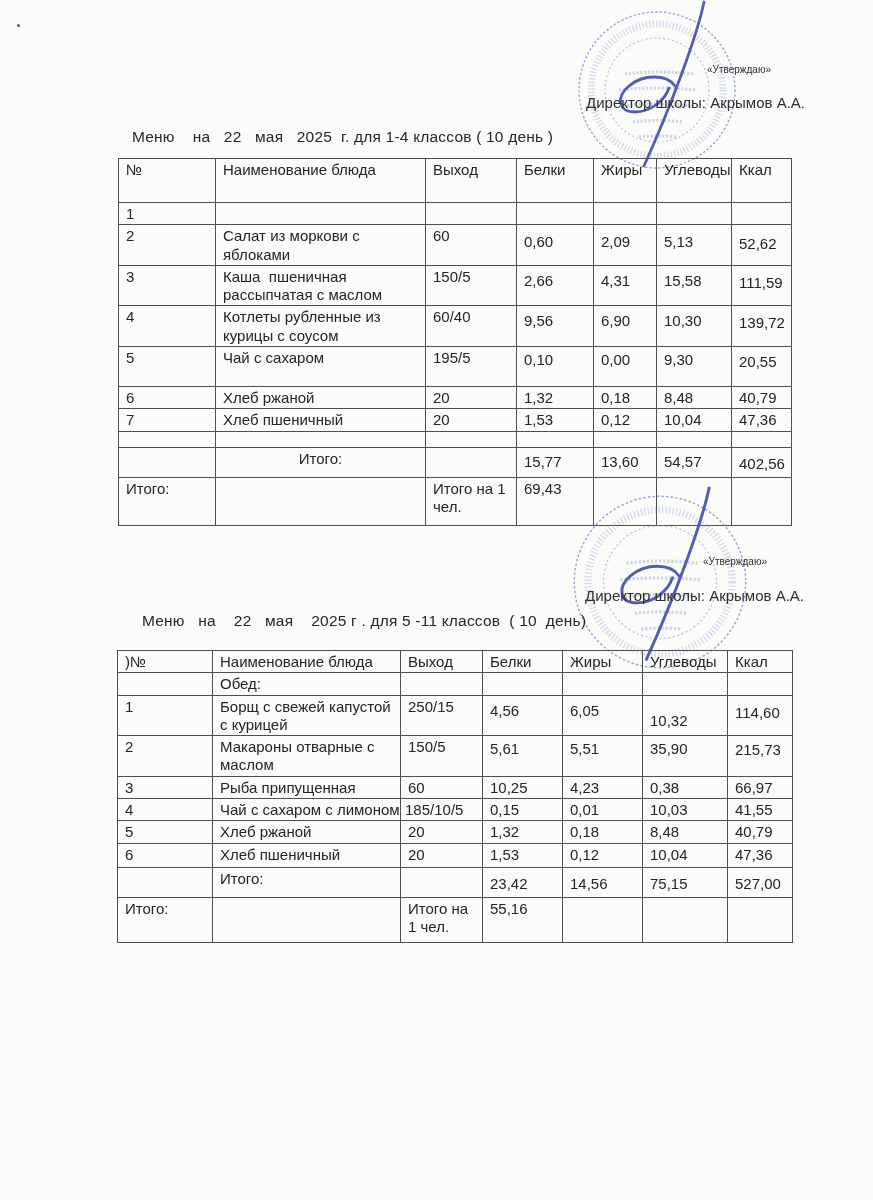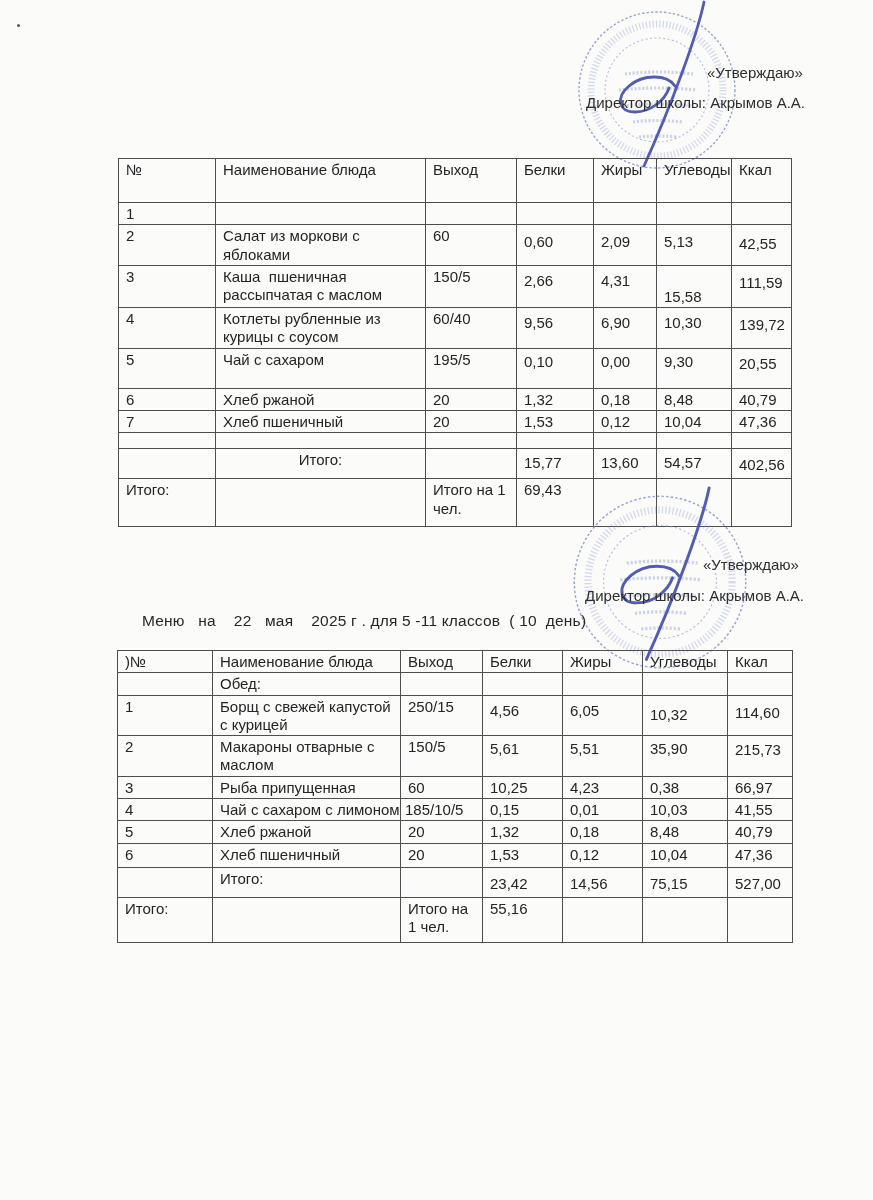--- a/index.html
+++ b/index.html
@@ -14,21 +14,21 @@
   }
   .menu-title{
     position:absolute;
     font-size:15.5px;
     letter-spacing:.2px;
     white-space:pre;
     color:#262626;
   }
   .approve-label{
     position:absolute;
-    font-size:15px;
+    font-size:10px;
     color:#2d2d2d;
     white-space:pre;
   }
   .director-line{
     position:absolute;
     font-size:15px;
     color:#2d2d2d;
     white-space:pre;
   }
   table.menu-table{
@@ -71,20 +71,21 @@
       </g>
       <g stroke="#4a55ae" stroke-width="2.8" fill="none" stroke-linecap="round" opacity="0.95">
         <path d="M128,96 C120,84 96,84 82,96 C68,108 72,122 88,122 C104,122 118,110 122,98"></path>
         <path d="M157,12 C150,46 124,116 97,176"></path>
       </g>
     </svg>
   </div>
   <div class="approve-label" style="left:707px;top:64px">«Утверждаю»</div>
   <div class="director-line" style="left:586px;top:94px">Директор школы: Акрымов А.А.</div>
 
+  <div class="menu-title" style="left:132px;top:128px">Меню    на   22   мая   2025  г. для 1-4 классов ( 10 день )</div>
 
   <table class="menu-table" style="left:118px;top:158px;width:673px">
     <colgroup>
       <col style="width:97px">
         <col style="width:210px">
         <col style="width:91px">
       <col style="width:77px">
         <col style="width:63px">
         <col style="width:75px">
         <col style="width:60px">
@@ -108,29 +109,29 @@
         <td></td>
         <td></td>
       </tr>
       <tr style="height:40px">
         <td>2</td>
         <td class="c-name">Салат из моркови с яблоками</td>
         <td>60</td>
         <td style="padding-top:8px">0,60</td>
         <td style="padding-top:8px">2,09</td>
         <td style="padding-top:8px">5,13</td>
-        <td style="padding-top:10px">42,55</td>
+        <td style="padding-top:10px">52,62</td>
       </tr>
       <tr style="height:40px">
         <td>3</td>
         <td class="c-name">Каша  пшеничная рассыпчатая с маслом</td>
         <td>150/5</td>
         <td style="padding-top:6px">2,66</td>
         <td style="padding-top:6px">4,31</td>
-        <td style="padding-top:22px">15,58</td>
+        <td style="padding-top:6px">15,58</td>
         <td style="padding-top:8px">111,59</td>
       </tr>
       <tr style="height:38px">
         <td>4</td>
         <td class="c-name">Котлеты рубленные из курицы с соусом</td>
         <td>60/40</td>
         <td style="padding-top:6px">9,56</td>
         <td style="padding-top:6px">6,90</td>
         <td style="padding-top:6px">10,30</td>
         <td style="padding-top:8px">139,72</td>
@@ -243,21 +244,21 @@
         <td></td>
           <td></td>
         <td></td>
       </tr>
       <tr style="height:40px">
         <td>1</td>
         <td class="c-name">Борщ с свежей капустой с курицей</td>
         <td>250/15</td>
         <td style="padding-top:6px">4,56</td>
         <td style="padding-top:6px">6,05</td>
-        <td style="padding-top:10px">10,32</td>
+        <td style="padding-top:16px">10,32</td>
         <td style="padding-top:8px">114,60</td>
       </tr>
       <tr style="height:40px">
         <td>2</td>
         <td class="c-name">Макароны отварные с маслом</td>
         <td>150/5</td>
         <td style="padding-top:4px">5,61</td>
         <td style="padding-top:4px">5,51</td>
         <td style="padding-top:4px">35,90</td>
         <td style="padding-top:5px">215,73</td>

